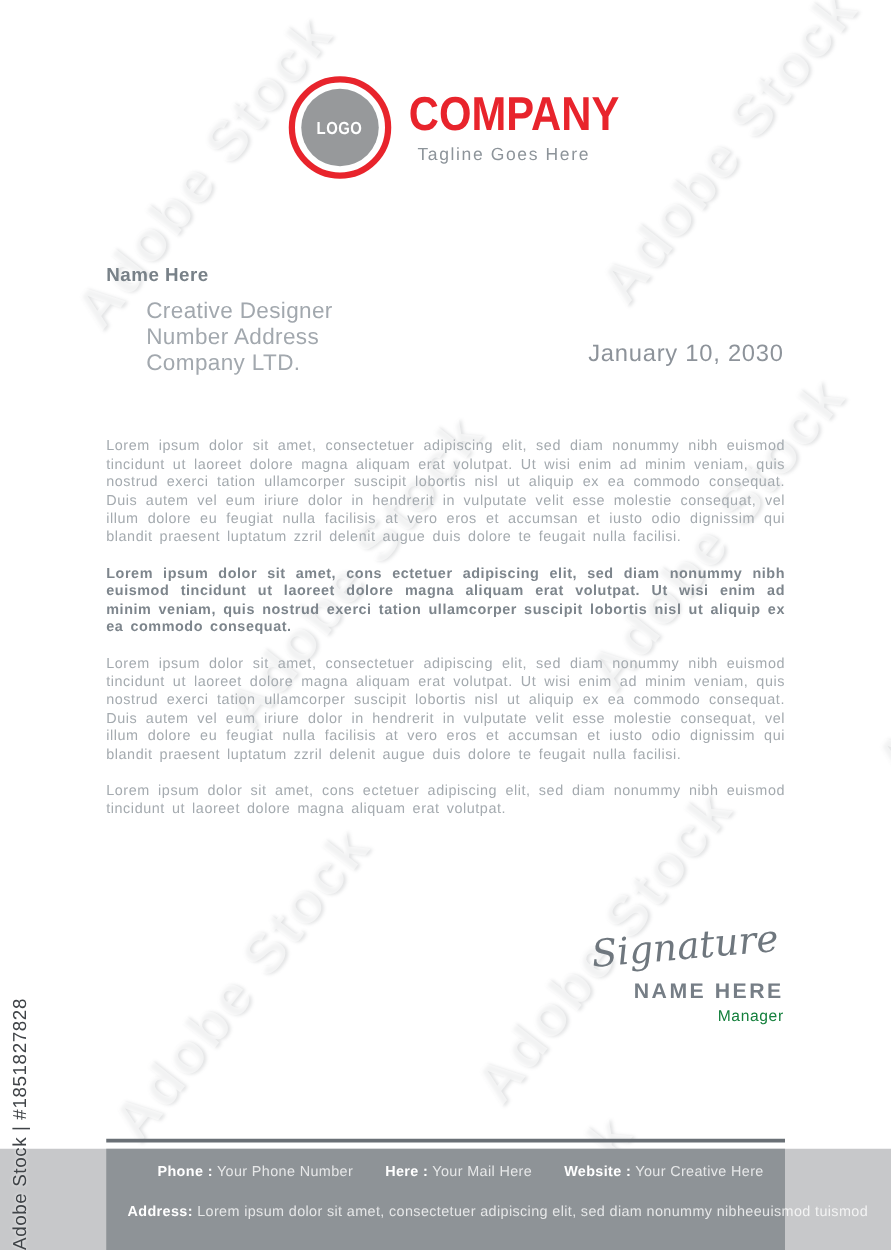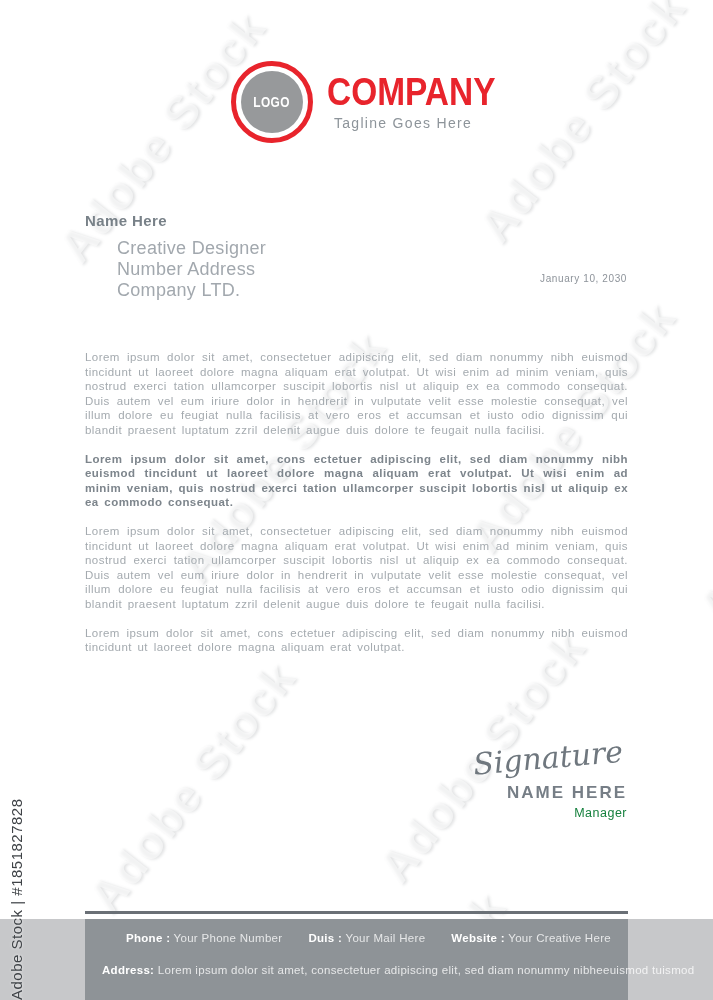--- a/index.html
+++ b/index.html
@@ -72,21 +72,21 @@
     color: #8d949a; font-size: 14px; letter-spacing: 1.3px;
     text-align: center; width: 152px; white-space: nowrap;
   }
 
   
   .sender { position: absolute; left: 85px; top: 212px; }
   .sender-name { color: #788188; font-size: 15px; font-weight: bold; letter-spacing: 0.4px; margin-bottom: 9px; }
   .sender-line { color: #a2a8ae; font-size: 18px; line-height: 21px; letter-spacing: 0.3px; margin-left: 32px; }
   .letter-date {
     position: absolute; right: 86px; top: 273px;
-    color: #8d939a; font-size: 10px; letter-spacing: 0.6px;
+    color: #8d939a; font-size: 19px; letter-spacing: 0.6px;
   }
 
   
   .body-text { position: absolute; left: 85px; top: 350px; width: 543px; }
   .body-text p {
     color: var(--text-gray);
     font-size: 11.5px; line-height: 14.6px;
     letter-spacing: 0.45px; word-spacing: 2px;
     text-align: justify;
     margin-bottom: 14px;
@@ -175,21 +175,21 @@
 
   <div class="footer-rule"></div>
   <div class="footer-band"></div>
   <footer class="footer-bar">
     <div class="footer-row1">
       <div>
         <span class="f-label">Phone :</span>
         <span class="f-value">Your Phone Number</span>
       </div>
       <div>
-        <span class="f-label">Duis :</span>
+        <span class="f-label">Here :</span>
         <span class="f-value">Your Mail Here</span>
       </div>
       <div>
         <span class="f-label">Website :</span>
         <span class="f-value">Your Creative Here</span>
       </div>
     </div>
     <div class="footer-row2">
       <span class="f-label">Address:</span>
       <span class="f-value">Lorem ipsum dolor sit amet, consectetuer adipiscing elit, sed diam nonummy nibheeuismod tuismod</span>

